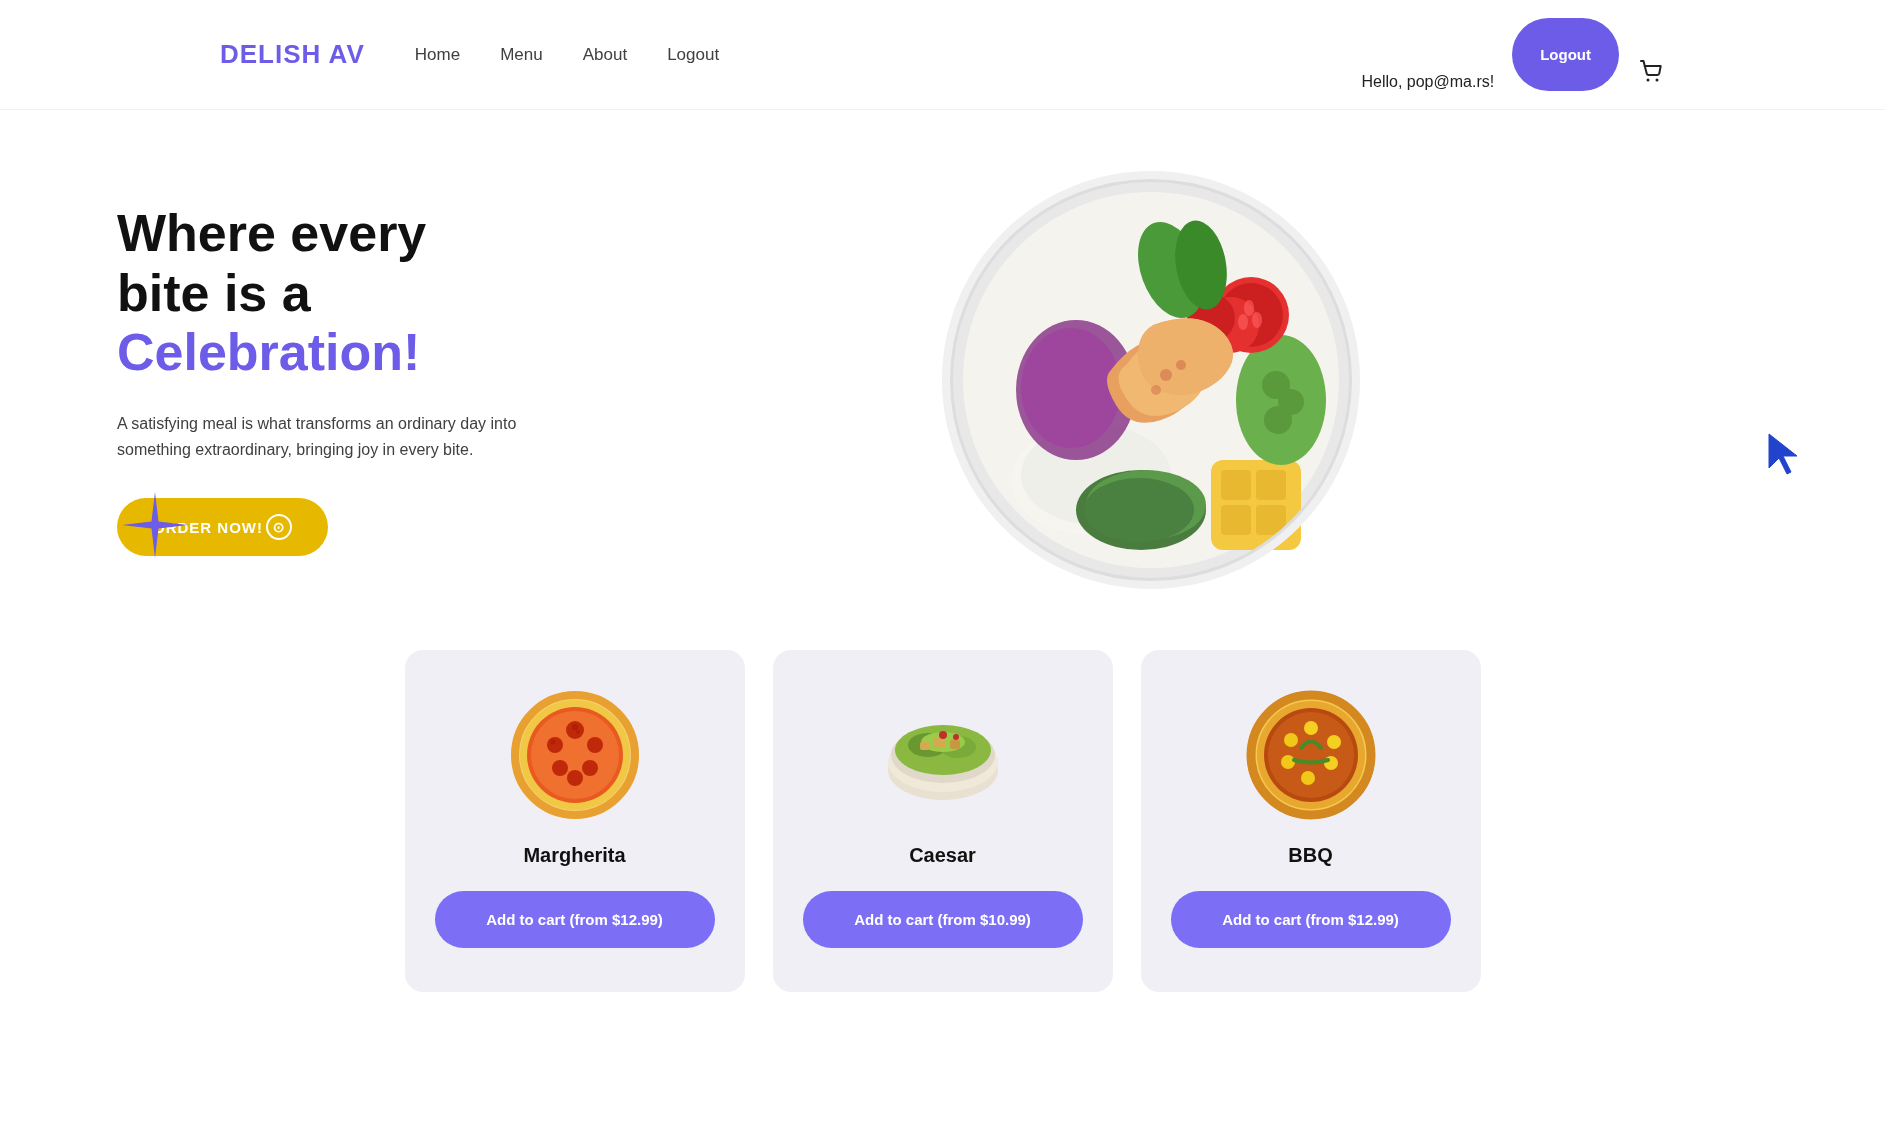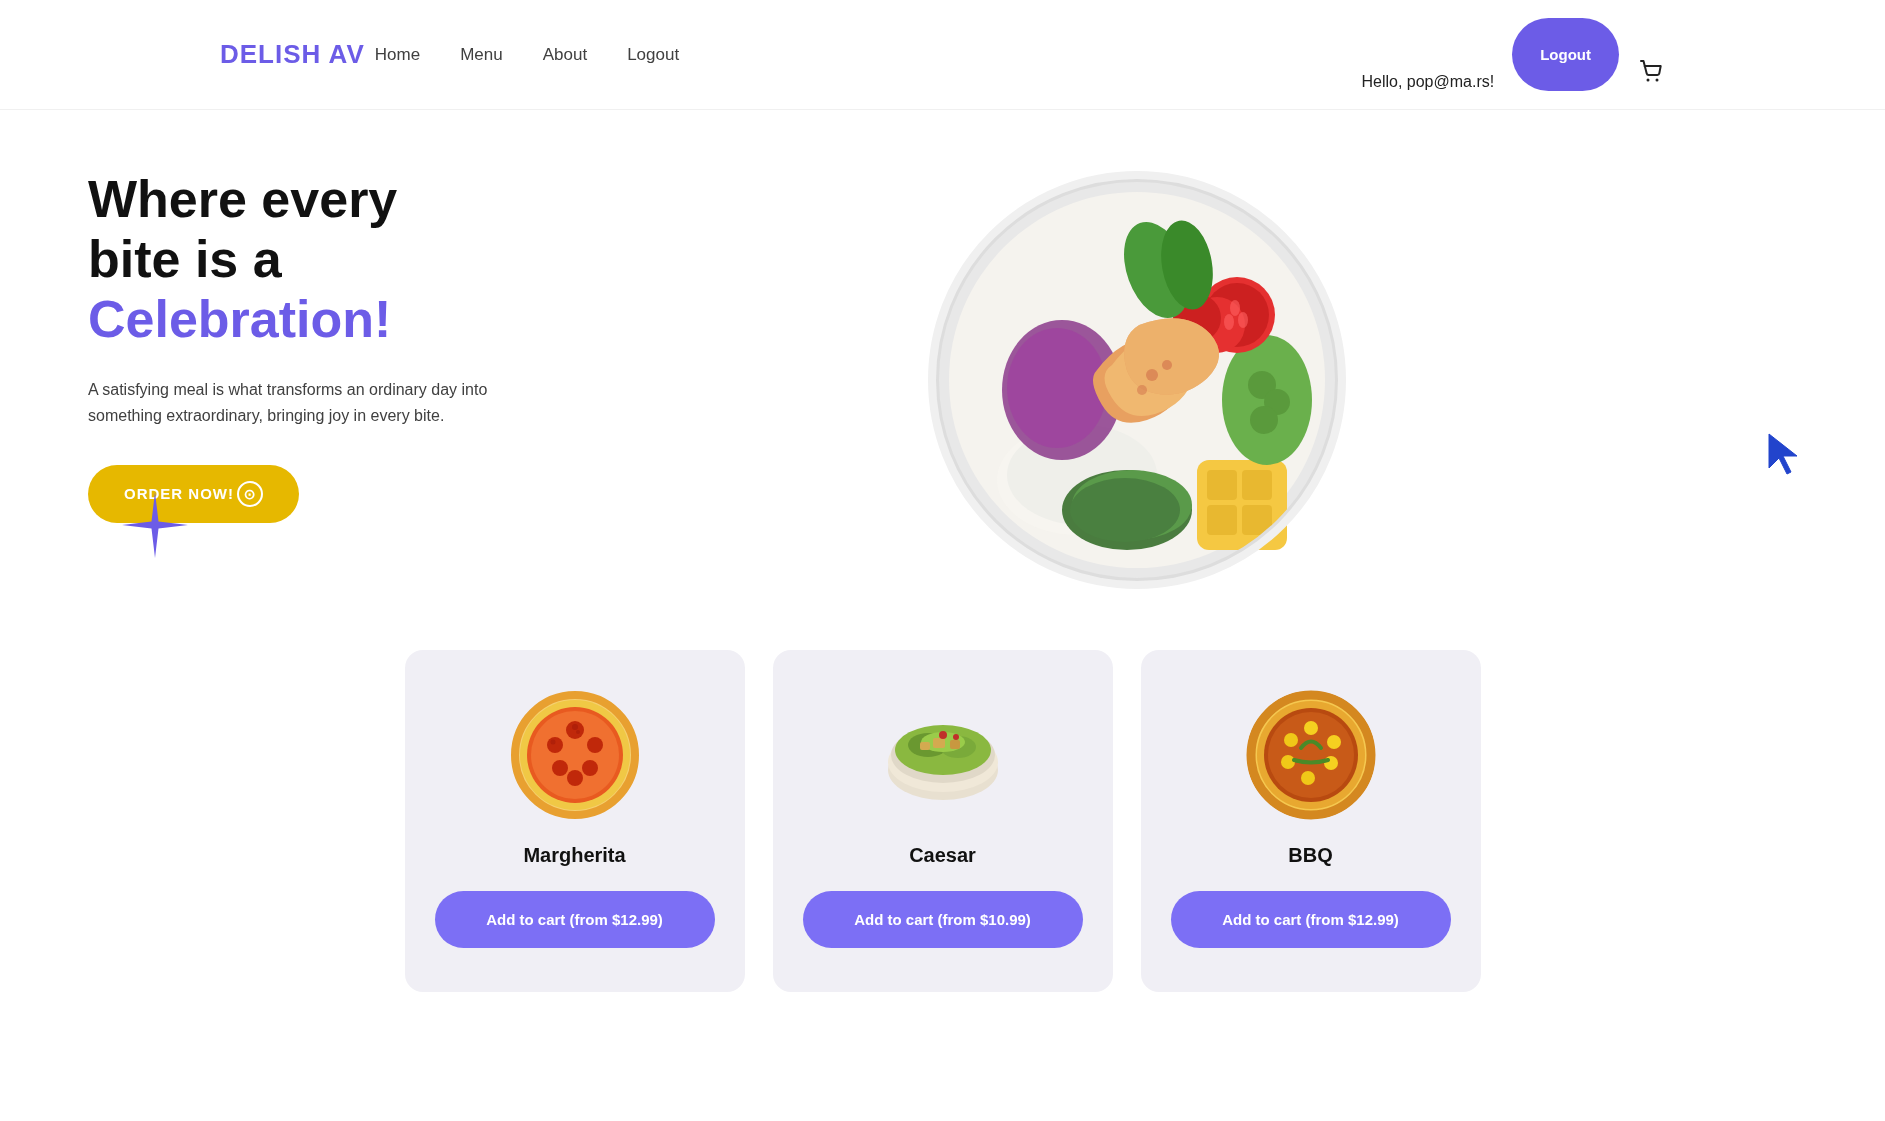--- a/index.html
+++ b/index.html
@@ -15,20 +15,21 @@
       min-height: 1121px;
       overflow-x: hidden;
       position: relative;
     }
 
     
     header {
       display: flex;
       align-items: center;
       padding: 18px 220px;
+      gap: 40px;
       border-bottom: 1px solid #f0f0f0;
       position: relative;
     }
 
     .logo {
       font-size: 26px;
       font-weight: 700;
       color: #6c5ce7;
       letter-spacing: 1px;
       margin-right: 10px;
@@ -75,21 +76,22 @@
 
     .cart-icon {
       font-size: 22px;
       color: #222;
       cursor: pointer;
     }
 
     
     .hero {
       display: flex;
-      padding: 60px 220px 40px 88px;
+      align-items: center;
+      padding: 60px 220px 40px 117px;
       position: relative;
       min-height: 480px;
     }
 
     .hero-text {
       flex: 1;
       max-width: 520px;
     }
 
     .hero-title {

